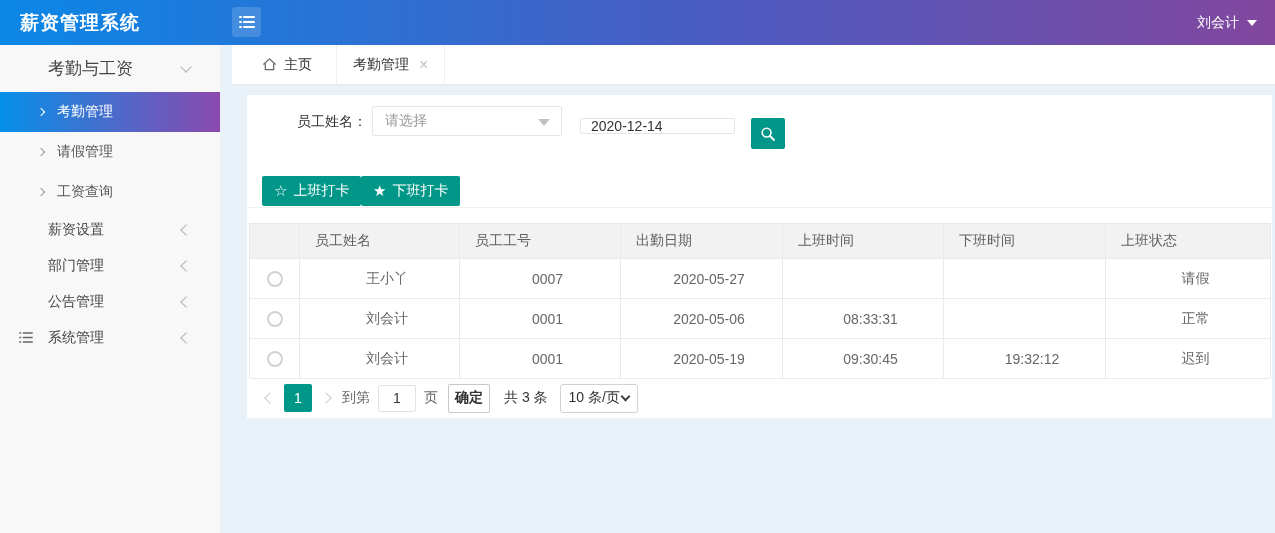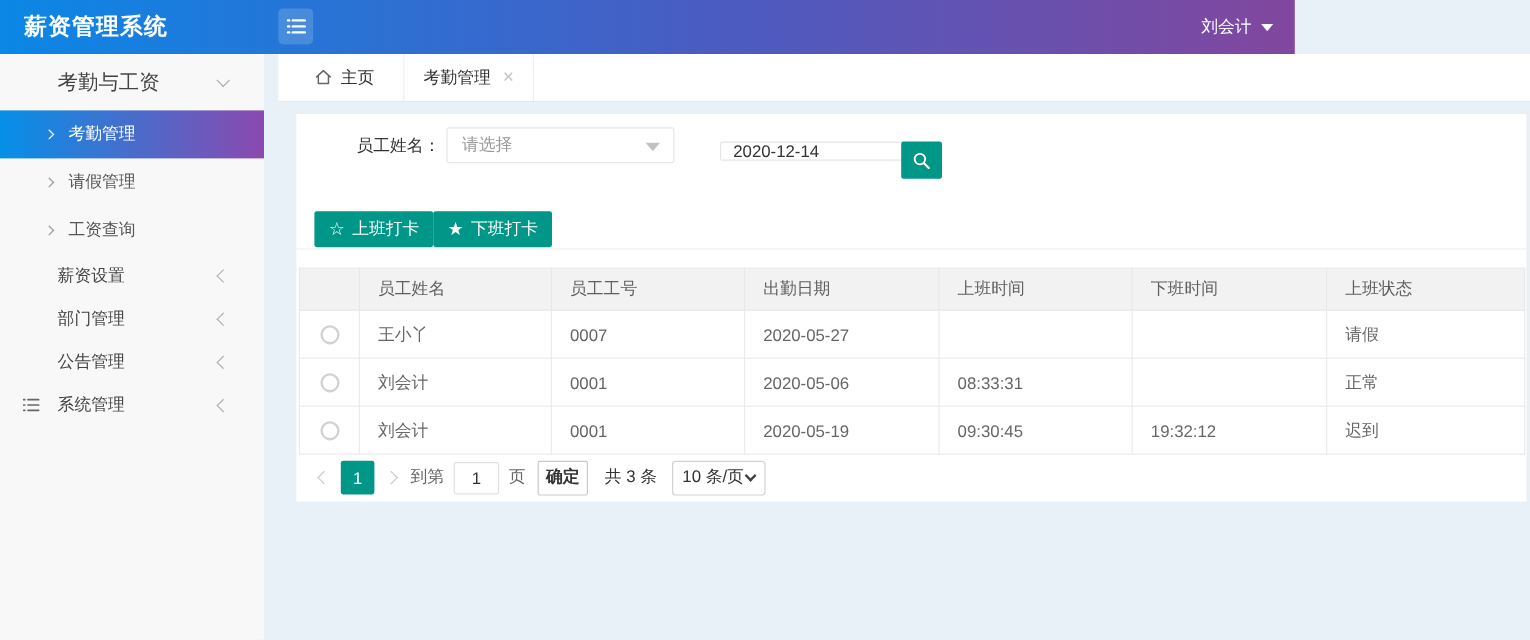--- a/index.html
+++ b/index.html
@@ -1,20 +1,20 @@
 <!DOCTYPE html>
 <html><head>
 <meta charset="utf-8">
 <style>
   * { margin:0; padding:0; box-sizing:border-box; }
   html,body { width:1275px; height:533px; overflow:hidden;
     font-family:"Liberation Sans", sans-serif; background:#e9f1f8; }
 
   
-  .header { position:absolute; left:0; top:0; width:1079px; height:45px;
+  .header { position:absolute; left:0; top:0; width:1275px; height:45px;
     background:linear-gradient(90deg,#0b87e6 0%, #4a5cc2 55%, #82479e 100%); z-index:5; }
   .header-title { position:absolute; left:20px; top:0; height:45px; line-height:45px;
     color:#fff; font-size:19px; font-weight:bold; letter-spacing:1px; }
   .burger-btn { position:absolute; left:232px; top:7px; width:29px; height:30px;
     background:rgba(255,255,255,.16); border-radius:4px; cursor:pointer;
     display:flex; align-items:center; justify-content:center; }
   .user-box { position:absolute; right:18px; top:0; height:45px; display:flex;
     align-items:center; color:#fff; font-size:14px; cursor:pointer; }
   .caret-down-white { width:0; height:0; border-left:5px solid transparent;
     border-right:5px solid transparent; border-top:6px solid #fff; margin-left:8px; }
@@ -61,41 +61,41 @@
   .f-label { position:absolute; left:50px; top:11px; height:30px; line-height:30px;
     font-size:14px; color:#333; }
   .f-select { position:absolute; left:125px; top:11px; width:190px; height:30px;
     border:1px solid #e6e6e6; border-radius:2px; background:#fff; cursor:pointer;
     display:flex; align-items:center; padding:0 12px; font-size:14px; color:#999; }
   .f-select .tri { position:absolute; right:11px; top:12px; width:0; height:0;
     border-left:6px solid transparent; border-right:6px solid transparent;
     border-top:7px solid #c2c2c2; }
   .f-date { position:absolute; left:333px; top:23px; width:155px; height:16px;
     border:1px solid #e6e6e6; border-radius:2px; padding:0 10px; font-size:14px;
-    color:#333; font-family:"Liberation Sans", sans-serif;margin-left:20px; }
+    color:#333; font-family:"Liberation Sans", sans-serif; }
   .f-search { position:absolute; left:504px; top:23px; width:34px; height:31px;
     background:#009688; border:none; border-radius:2px; cursor:pointer;
     display:flex; align-items:center; justify-content:center; }
 
   
   .clock-btn { position:absolute; top:81px; height:30px; background:#009688;
     color:#fff; border:none; border-radius:2px; font-size:14px; padding:0 12px;
     cursor:pointer; display:flex; align-items:center; gap:6px;
     font-family:"Liberation Sans", sans-serif; }
   .clock-btn .star { font-size:15px; }
   .divider { position:absolute; left:0; top:112px; width:100%;
     border-top:1px solid #f0f0f0; }
 
   
   .grid { position:absolute; left:2px; top:128px; width:1021px;
     border-collapse:collapse; table-layout:fixed; font-size:14px; }
   .grid th { height:35px; background:#f2f2f2; color:#5f5f5f; font-weight:normal;
     text-align:left; padding-left:15px; border:1px solid #e8e8e8; }
   .grid td { height:40px; color:#666; padding-left:15px;
-    border:1px solid #ebebeb; background:#fff; }
+    border:1px solid #ebebeb; background:#fff;text-align:center; }
   .radio { display:inline-block; width:16px; height:16px; border:2px solid #d2d2d2;
     border-radius:50%; background:#fff; cursor:pointer; vertical-align:middle; }
   .grid td.rcell, .grid th.rcell { padding-left:0; text-align:center; }
 
   
   .pager { position:absolute; left:13px; top:283px; height:40px; width:1000px;
     display:flex; align-items:center; font-size:14px; color:#666; }
   .pg-chev { display:inline-block; width:8px; height:8px;
     border-right:1.8px solid #ccc; border-bottom:1.8px solid #ccc; cursor:pointer; }
   .pg-prev { transform:rotate(135deg); margin:0 10px 0 6px; }

